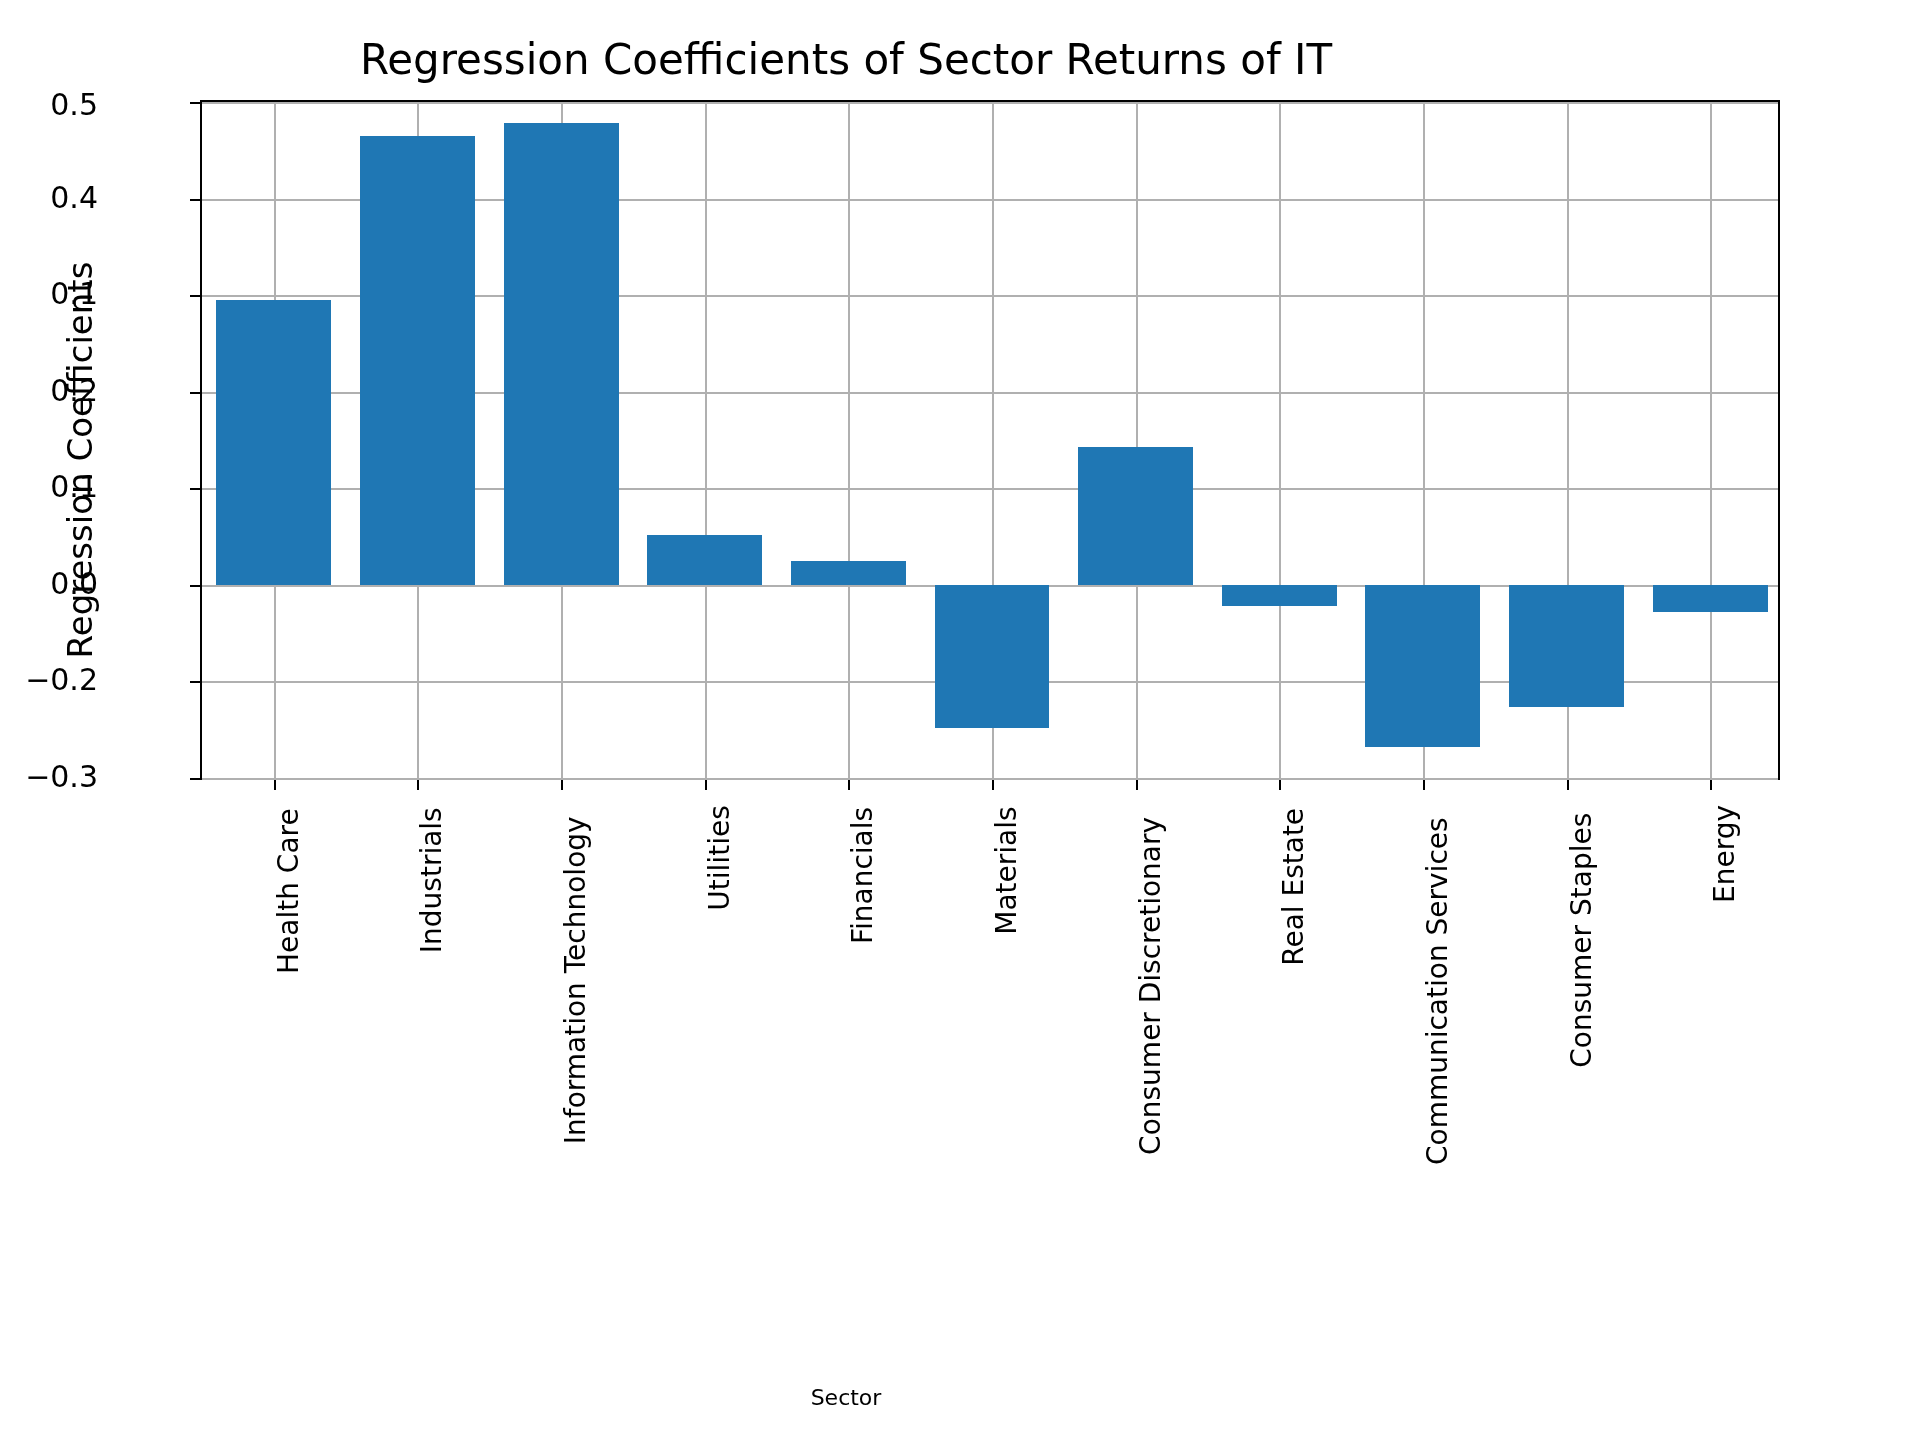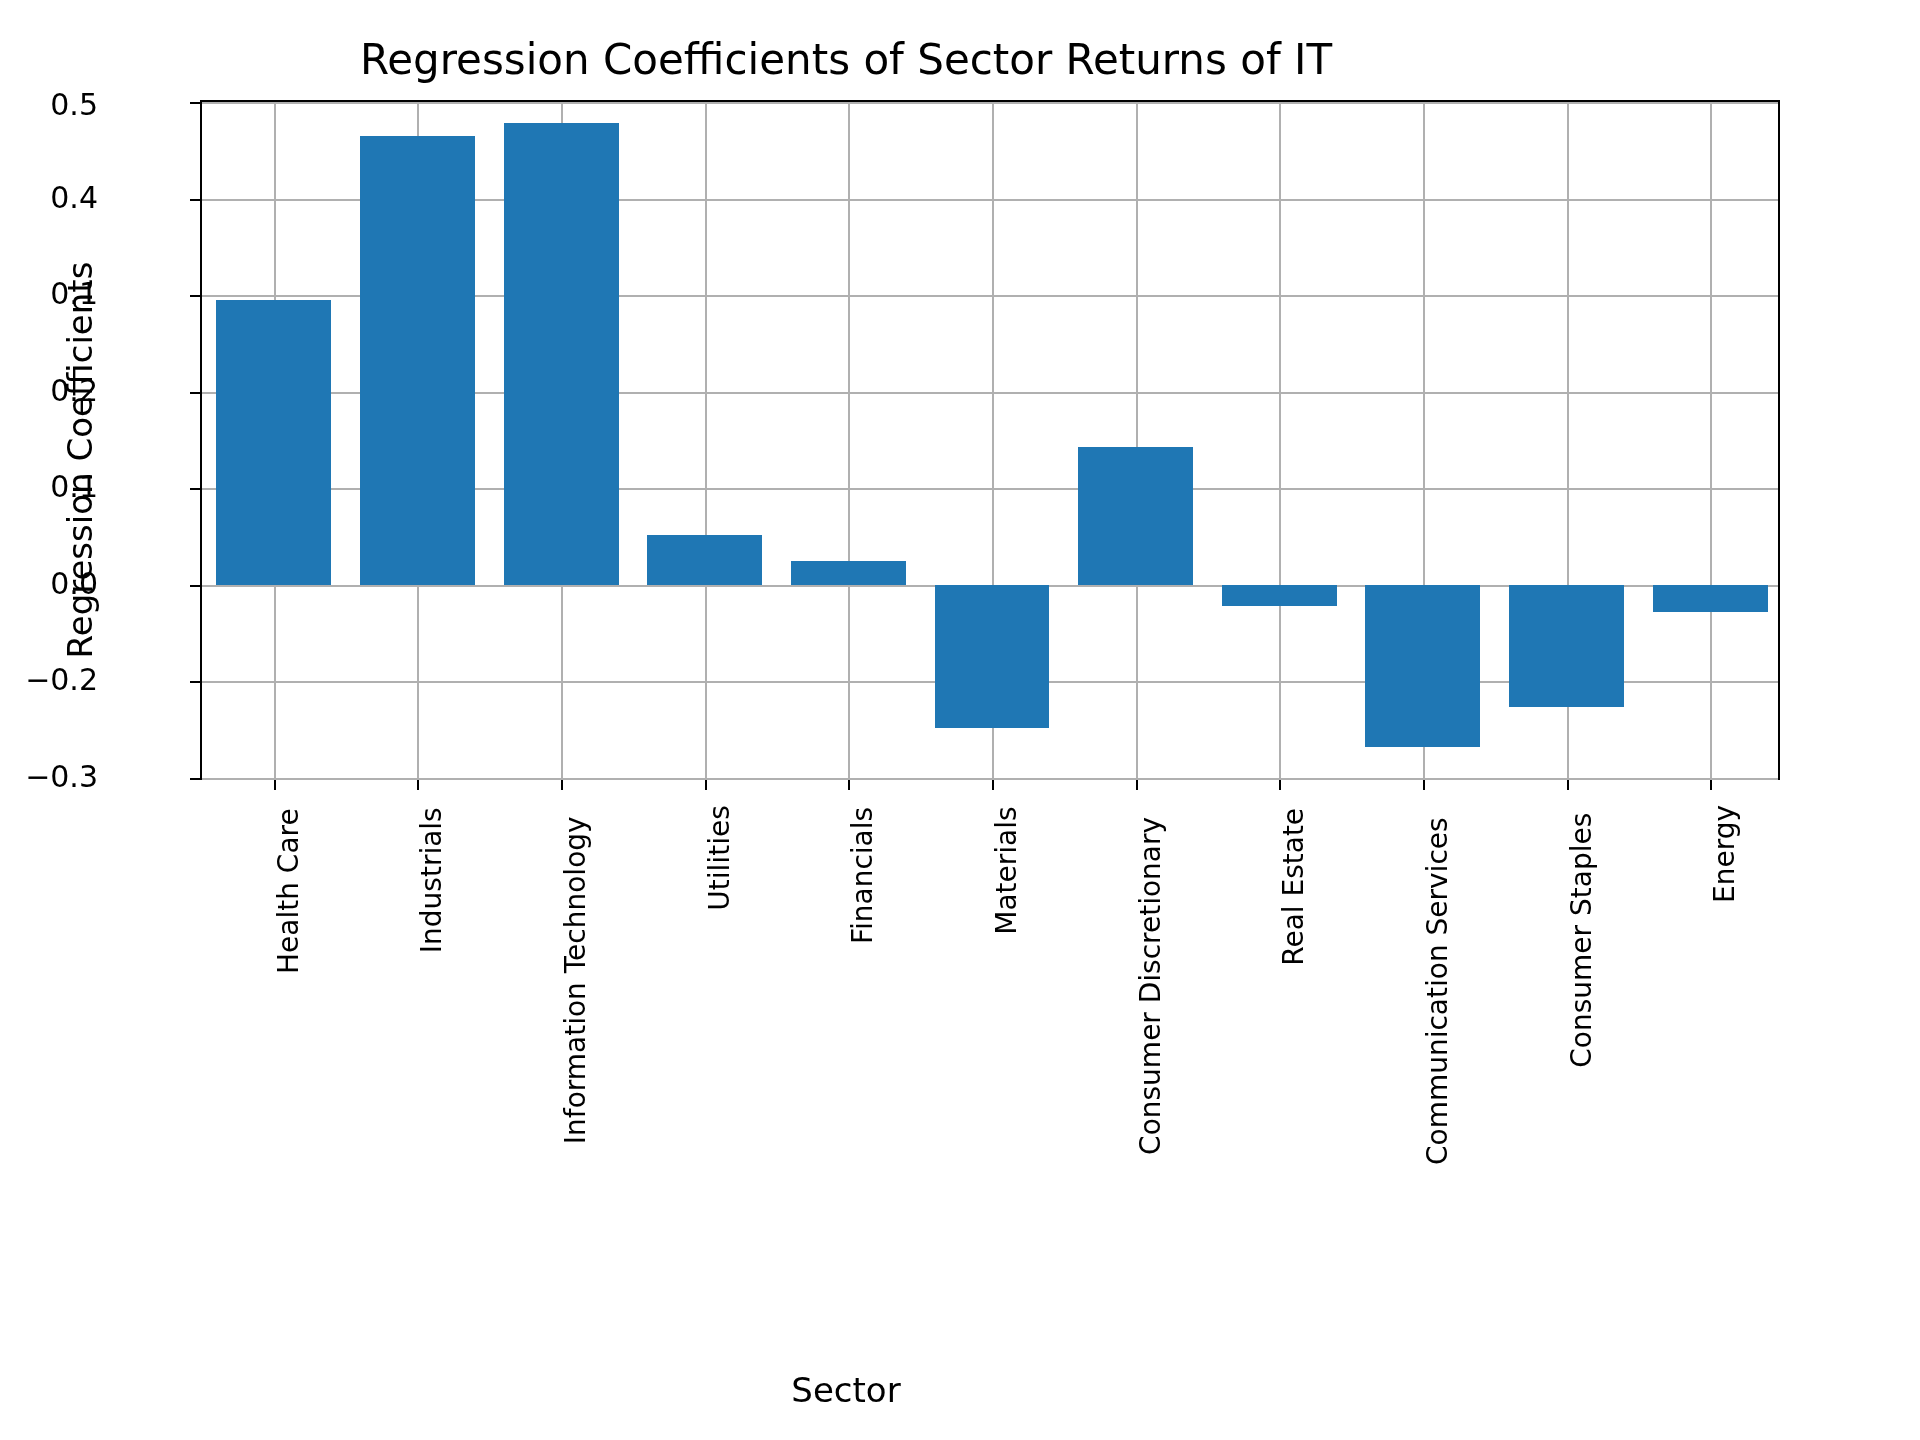--- a/index.html
+++ b/index.html
@@ -43,21 +43,21 @@
     white-space: nowrap;
     position: absolute;
     top: 440px;
   }
   .xlabel {
     position: absolute;
     bottom: 30px;
     left: 0;
     width: 100%;
     text-align: center;
-    font-size: 34px;
+    font-size: 22px;
   }
   .plot-area {
     position: absolute;
     left: 200px;
     top: 100px;
     width: 1580px;
     height: 680px;
     border: 2px solid #000;
     box-sizing: border-box;
     overflow: visible;

